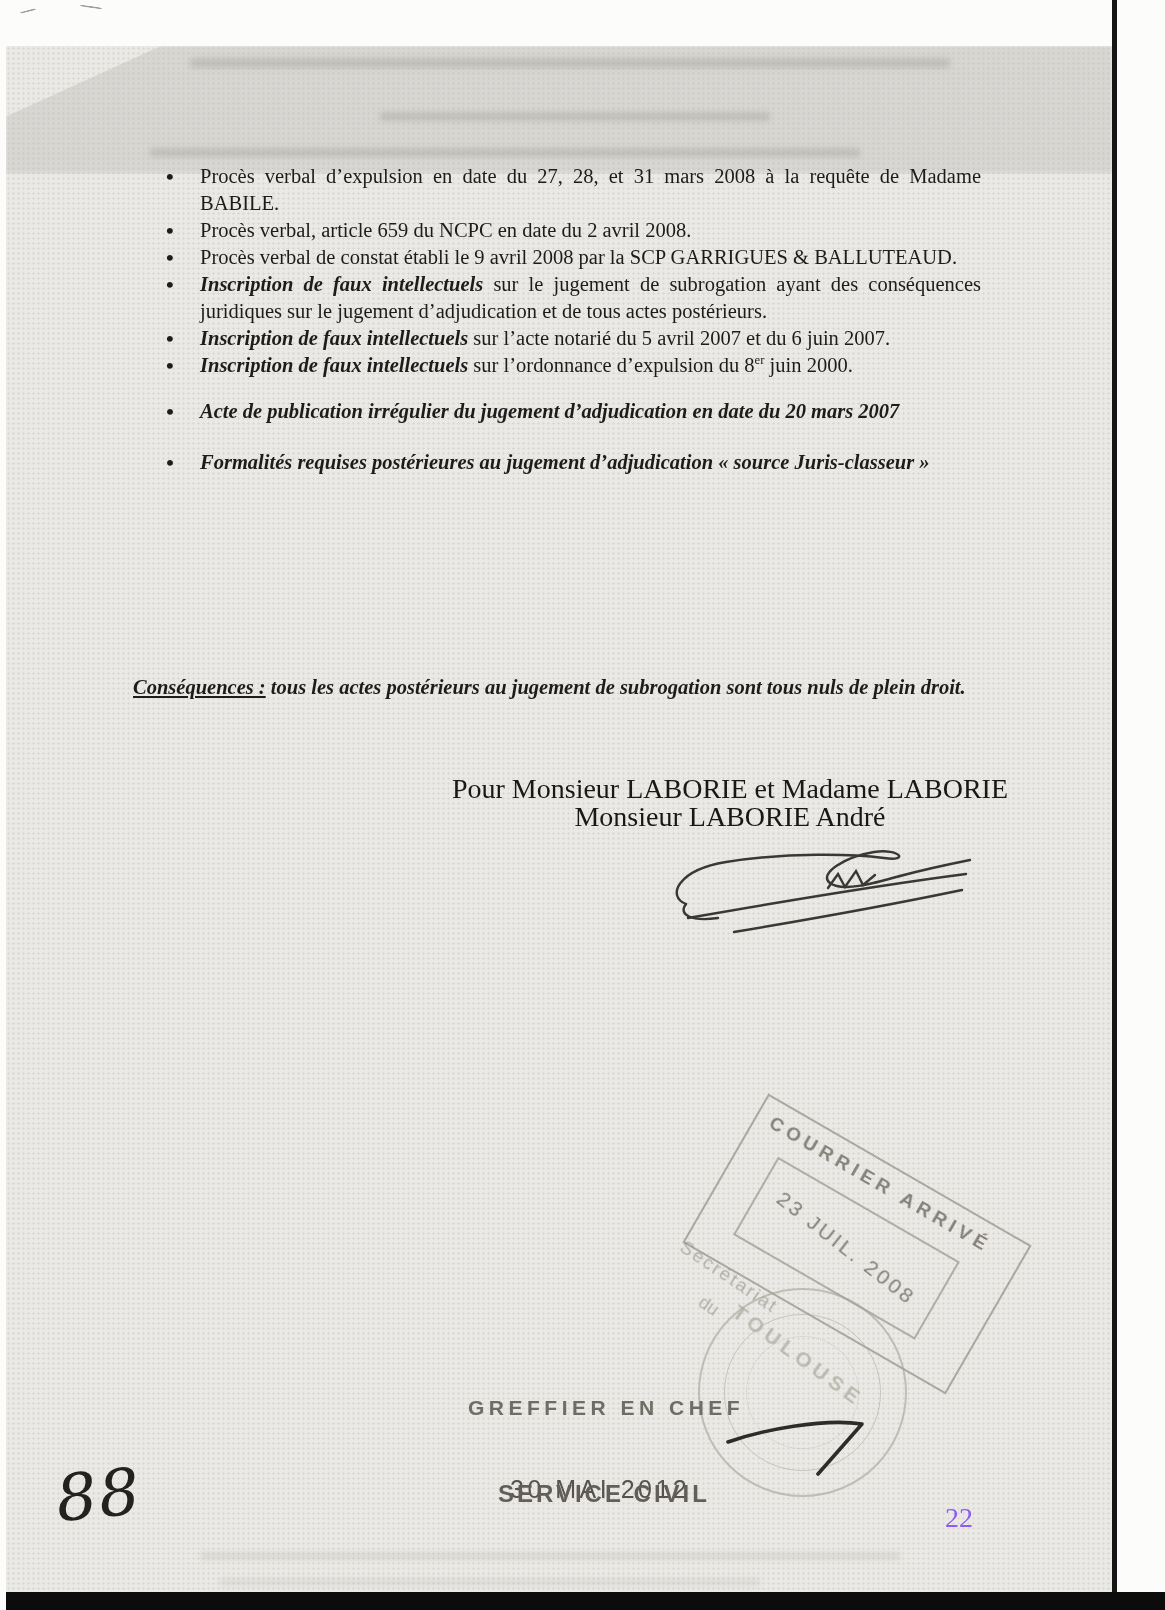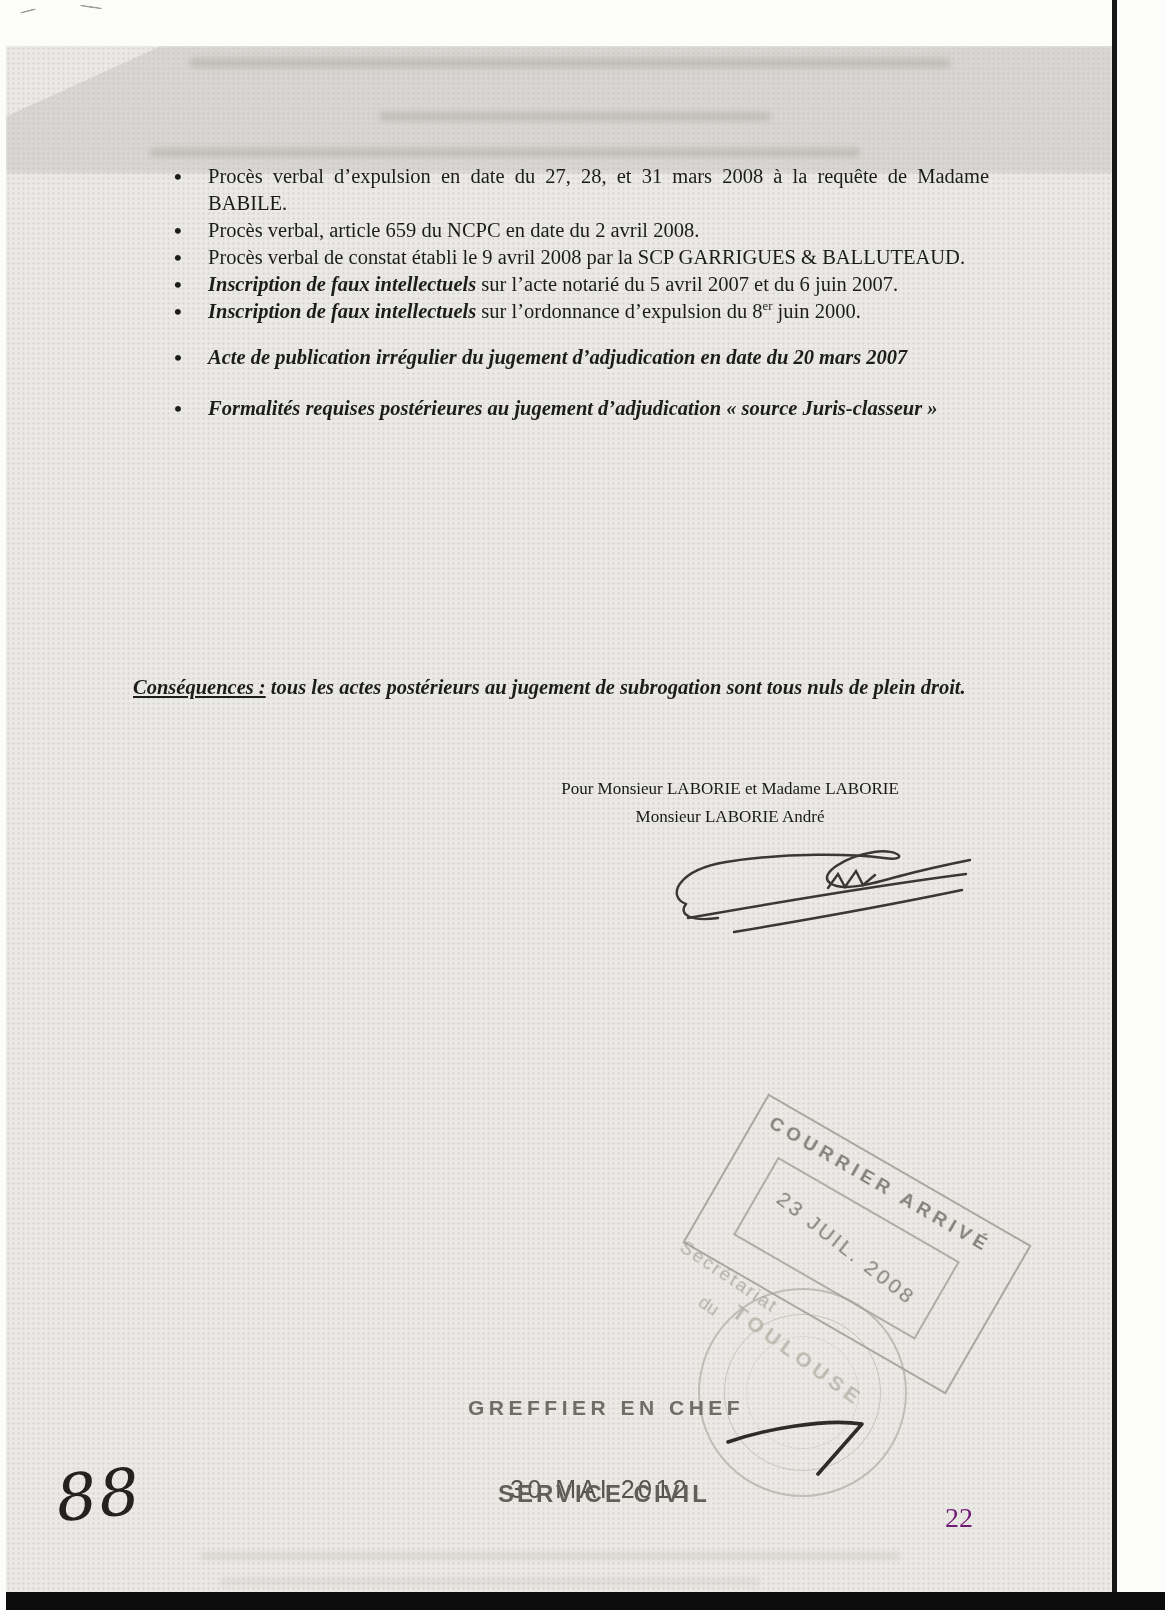--- a/index.html
+++ b/index.html
@@ -19,21 +19,21 @@
   .topband{
     position:absolute;left:6px;top:46px;width:1106px;height:128px;
     background:rgba(186,184,178,0.38);
     clip-path:polygon(14% 0,100% 0,100% 100%,0 100%,0 55%);
     filter:blur(2px);
   }
   .bleed{position:absolute;background:rgba(150,148,142,0.32);filter:blur(2.5px);border-radius:3px;}
   .pencil{position:absolute;border-bottom:2px solid #a09e96;border-radius:40%;}
 
   
-  .bullet-list{position:absolute;left:144px;top:163px;width:845px;list-style:none;margin:0;padding:0;}
+  .bullet-list{position:absolute;left:136px;top:163px;width:845px;list-style:none;margin:0;padding:0;}
   .bullet-list li{
     position:relative;padding-left:64px;margin:0;
     font-size:20.5px;line-height:27px;text-align:justify;
   }
   .bullet-list li::before{
     content:"\2022";position:absolute;left:30px;top:0;
     font-size:22px;font-weight:bold;
   }
   li.sp1{margin-top:29px;} li.sp2{margin-top:19px;} li.sp3{margin-top:24px;}
   .bi{font-weight:bold;font-style:italic;}
@@ -42,21 +42,21 @@
 
   .consequences{
     position:absolute;left:133px;top:653px;width:860px;
     font-size:20.5px;line-height:27px;text-align:justify;
     font-weight:bold;font-style:italic;
   }
   .consequences .label{text-decoration:underline;}
 
   .signoff{
     position:absolute;left:440px;top:775px;width:580px;
-    text-align:center;font-size:17px;line-height:28px;color:#181818;
+    text-align:center;font-size:28px;line-height:28px;color:#181818;
   }
 
   .signature{position:absolute;left:648px;top:826px;}
 
   
   .stamp-courrier{
     position:absolute;left:705px;top:1158px;width:300px;height:168px;
     border:2px solid rgba(120,117,108,0.55);
     transform:rotate(30deg);transform-origin:center center;
     color:#86837a;
@@ -107,21 +107,21 @@
   }
   .greffier{left:468px;top:1396px;font-size:21px;font-weight:600;letter-spacing:4.5px;color:#6e6d66;}
   .date2012{left:510px;top:1475px;font-size:25px;font-weight:500;letter-spacing:3.5px;color:#55534c;}
   .service{left:498px;top:1480px;font-size:24px;font-weight:700;letter-spacing:3px;color:#615f58;}
 
   .hand88{
     position:absolute;left:56px;top:1458px;
     font-family:"DejaVu Serif", serif;font-style:italic;
     font-size:64px;color:#24221e;transform:rotate(-6deg);letter-spacing:2px;
   }
-  .pagenum{position:absolute;left:945px;top:1502px;font-size:28px;color:#701a75;}
+  .pagenum{position:absolute;left:945px;top:1502px;font-size:28px;color:#8b5cf6;}
 
   .right-line{position:absolute;left:1112px;top:0;width:5px;height:1594px;background:#161616;}
   .bottom-bar{position:absolute;left:6px;top:1592px;width:1159px;height:18px;background:#0c0c0c;}
 </style>
 </head>
 <body>
 
 <div class="page">
 
   <div class="scan"></div>
@@ -133,20 +133,21 @@
   <div class="bleed" style="left:190px;top:58px;width:760px;height:10px;"></div>
   <div class="bleed" style="left:380px;top:112px;width:390px;height:9px;"></div>
   <div class="bleed" style="left:150px;top:148px;width:710px;height:9px;"></div>
   <div class="bleed" style="left:200px;top:1552px;width:700px;height:8px;opacity:.55;"></div>
   <div class="bleed" style="left:220px;top:1578px;width:540px;height:8px;opacity:.45;"></div>
 
   <ul class="bullet-list">
     <li><span class="bi"></span><span>Procès verbal d’expulsion en date du 27, 28, et 31 mars 2008 à la requête de Madame BABILE.</span></li>
     <li><span class="bi"></span><span>Procès verbal, article 659 du NCPC en date du 2 avril 2008.</span></li>
     <li><span class="bi"></span><span>Procès verbal de constat établi le 9 avril 2008 par la SCP GARRIGUES &amp; BALLUTEAUD.</span></li>
+    <li><span class="bi">Inscription de faux intellectuels</span><span> sur le jugement de subrogation ayant des conséquences juridiques sur le jugement d’adjudication et de tous actes postérieurs.</span></li>
     <li><span class="bi">Inscription de faux intellectuels</span><span> sur l’acte notarié du 5 avril 2007 et du 6 juin 2007.</span></li>
     <li><span class="bi">Inscription de faux intellectuels</span><span> sur l’ordonnance d’expulsion du 8</span><sup>er</sup><span> juin 2000.</span></li>
     <li class="allbi sp2"><span>Acte de publication irrégulier du jugement d’adjudication en date du 20 mars 2007</span></li>
     <li class="allbi sp3"><span>Formalités requises postérieures au jugement d’adjudication « source Juris-classeur »</span></li>
   </ul>
 
   <p class="consequences"><span class="label">Conséquences :</span><span> tous les actes postérieurs au jugement de subrogation sont tous nuls de plein droit.</span></p>
 
   <div class="signoff">
     <div>Pour Monsieur LABORIE et Madame LABORIE</div>

